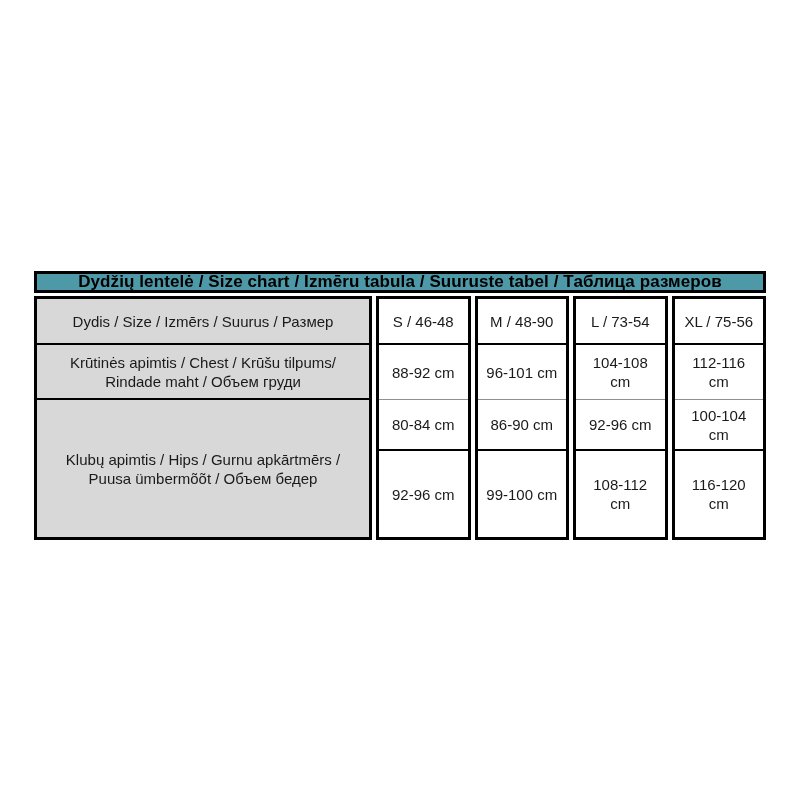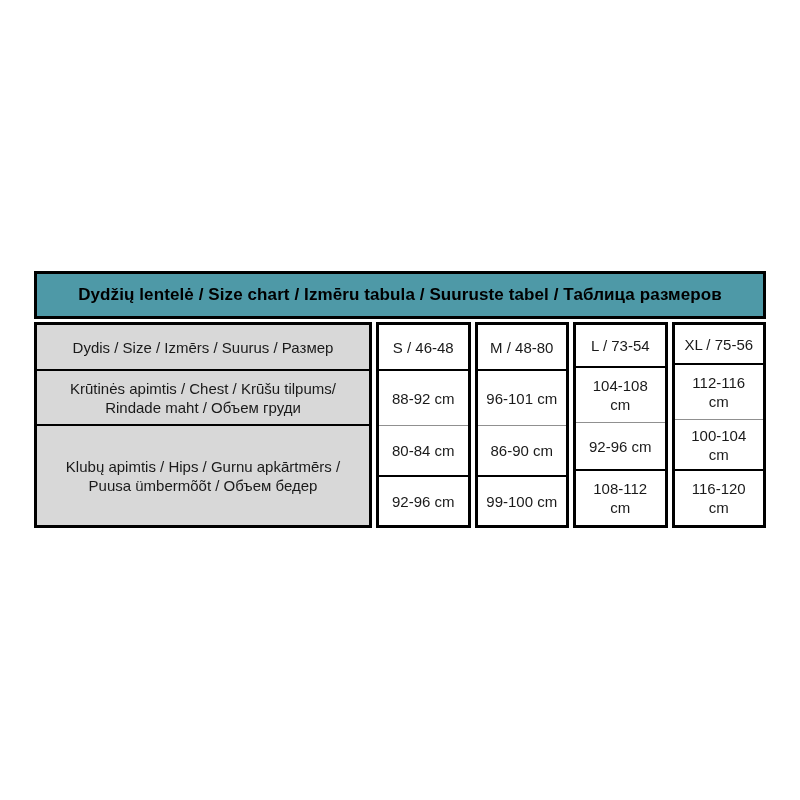--- a/index.html
+++ b/index.html
@@ -17,37 +17,37 @@
   }
   .size-table {
     position: absolute;
     left: 34px;
     top: 271px;
     width: 732px;
   }
   .table-header {
     box-sizing: border-box;
     width: 100%;
-    height: 48px;
+    height: 22px;
     border: 3px solid #000000;
     background: #4E99A7;
     display: flex;
     align-items: center;
     justify-content: center;
     font-size: 17px;
     font-weight: bold;
     letter-spacing: 0.1px;
     color: #000000;
     text-align: center;
   }
   .table-body {
     margin-top: 3px;
     display: flex;
     width: 100%;
-    height: 206px;
+    height: 244px;
   }
   .label-col {
     box-sizing: border-box;
     width: 338px;
     flex: 0 0 338px;
     border: 3px solid #000000;
     background: #D8D8D8;
     display: flex;
     flex-direction: column;
   }
@@ -94,21 +94,21 @@
     </div>
 
     <div class="data-col">
       <div class="cell r0 sep-black">S / 46-48</div>
       <div class="cell r1 sep-gray">88-92 cm</div>
       <div class="cell r2 sep-black">80-84 cm</div>
       <div class="cell r3">92-96 cm</div>
     </div>
 
     <div class="data-col">
-      <div class="cell r0 sep-black">M / 48-80</div>
+      <div class="cell r0 sep-black">M / 48-90</div>
       <div class="cell r1 sep-gray">96-101 cm</div>
       <div class="cell r2 sep-black">86-90 cm</div>
       <div class="cell r3">99-100 cm</div>
     </div>
 
     <div class="data-col">
       <div class="cell r0 sep-black">L / 73-54</div>
       <div class="cell r1 sep-gray">104-108 cm</div>
       <div class="cell r2 sep-black">92-96 cm</div>
       <div class="cell r3">108-112 cm</div>

